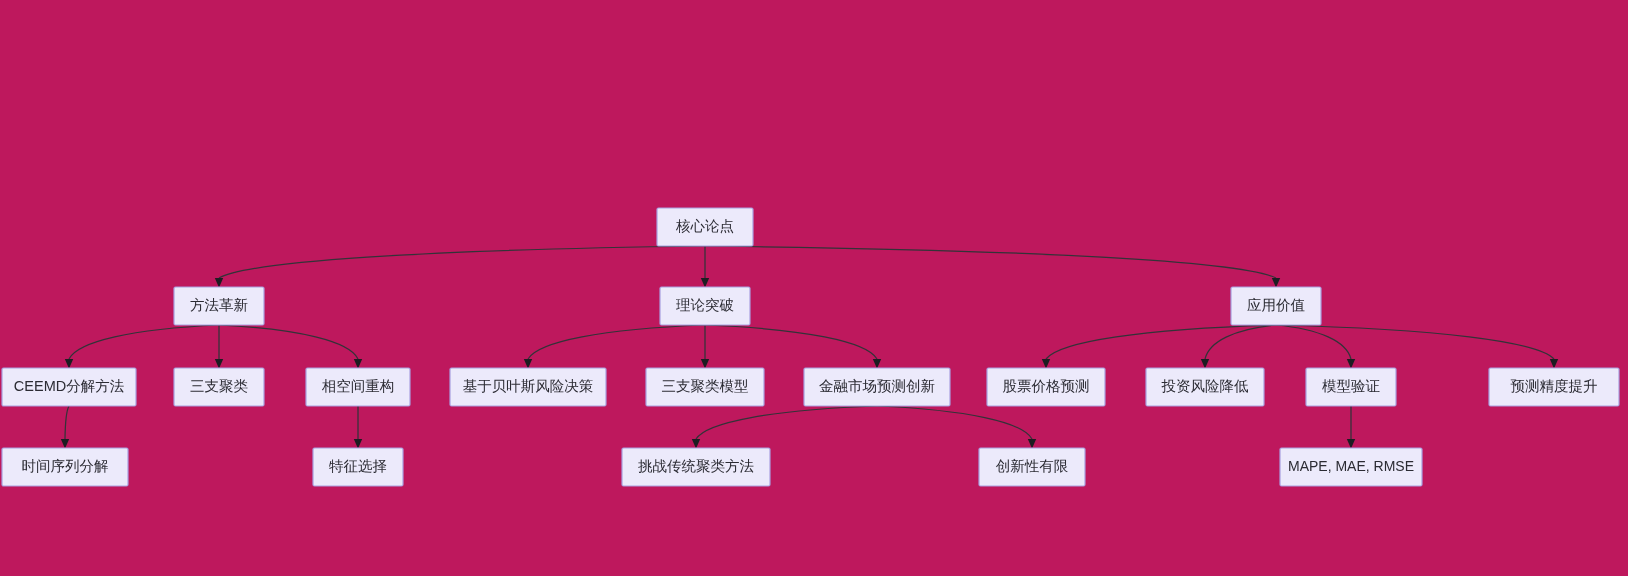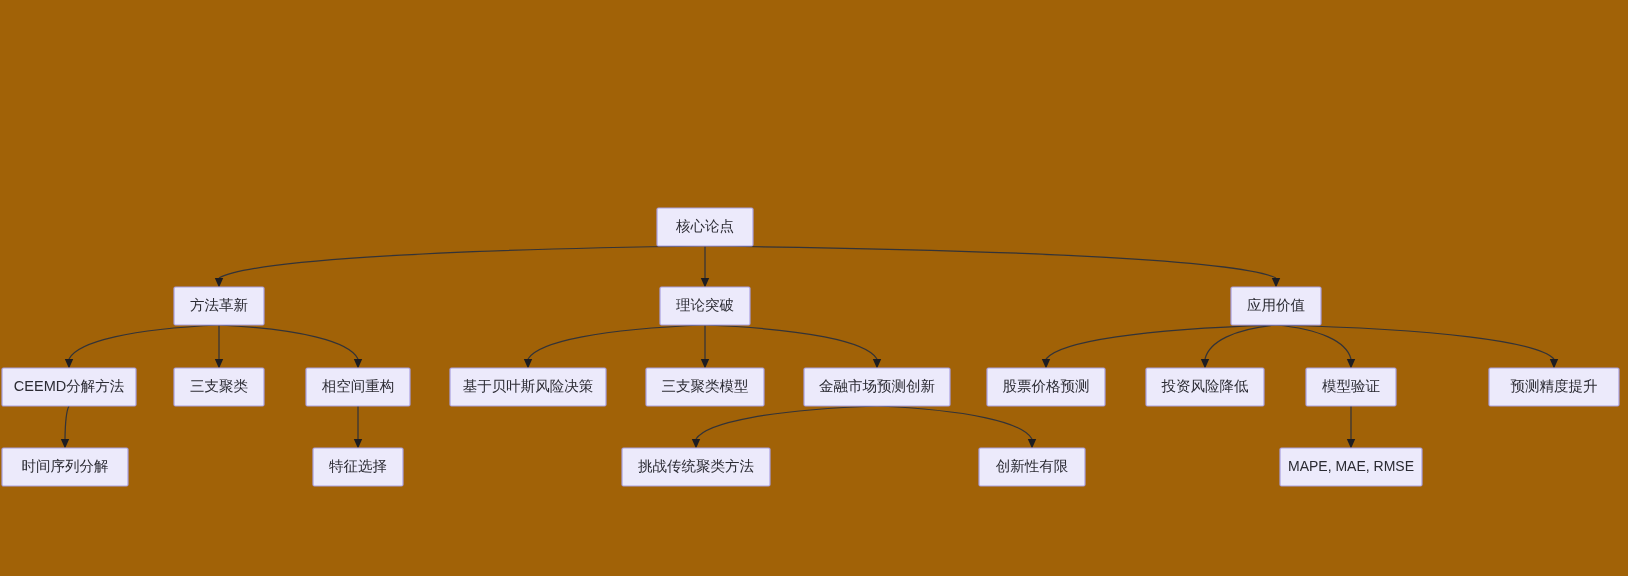--- a/index.html
+++ b/index.html
@@ -10,21 +10,21 @@
   body {
     width: 1628px;
     height: 576px;
     overflow: hidden;
     font-family: "Liberation Sans", "DejaVu Sans", sans-serif;
   }
   #diagram-root {
     position: relative;
     width: 1628px;
     height: 576px;
-    background: #a16207;
+    background: #be185d;
   }
   svg#flowchart {
     display: block;
     width: 1628px;
     height: 576px;
   }
   .node-box {
     fill: #ECEAFB;
     stroke: #A99FE0;
     stroke-width: 1.2px;

